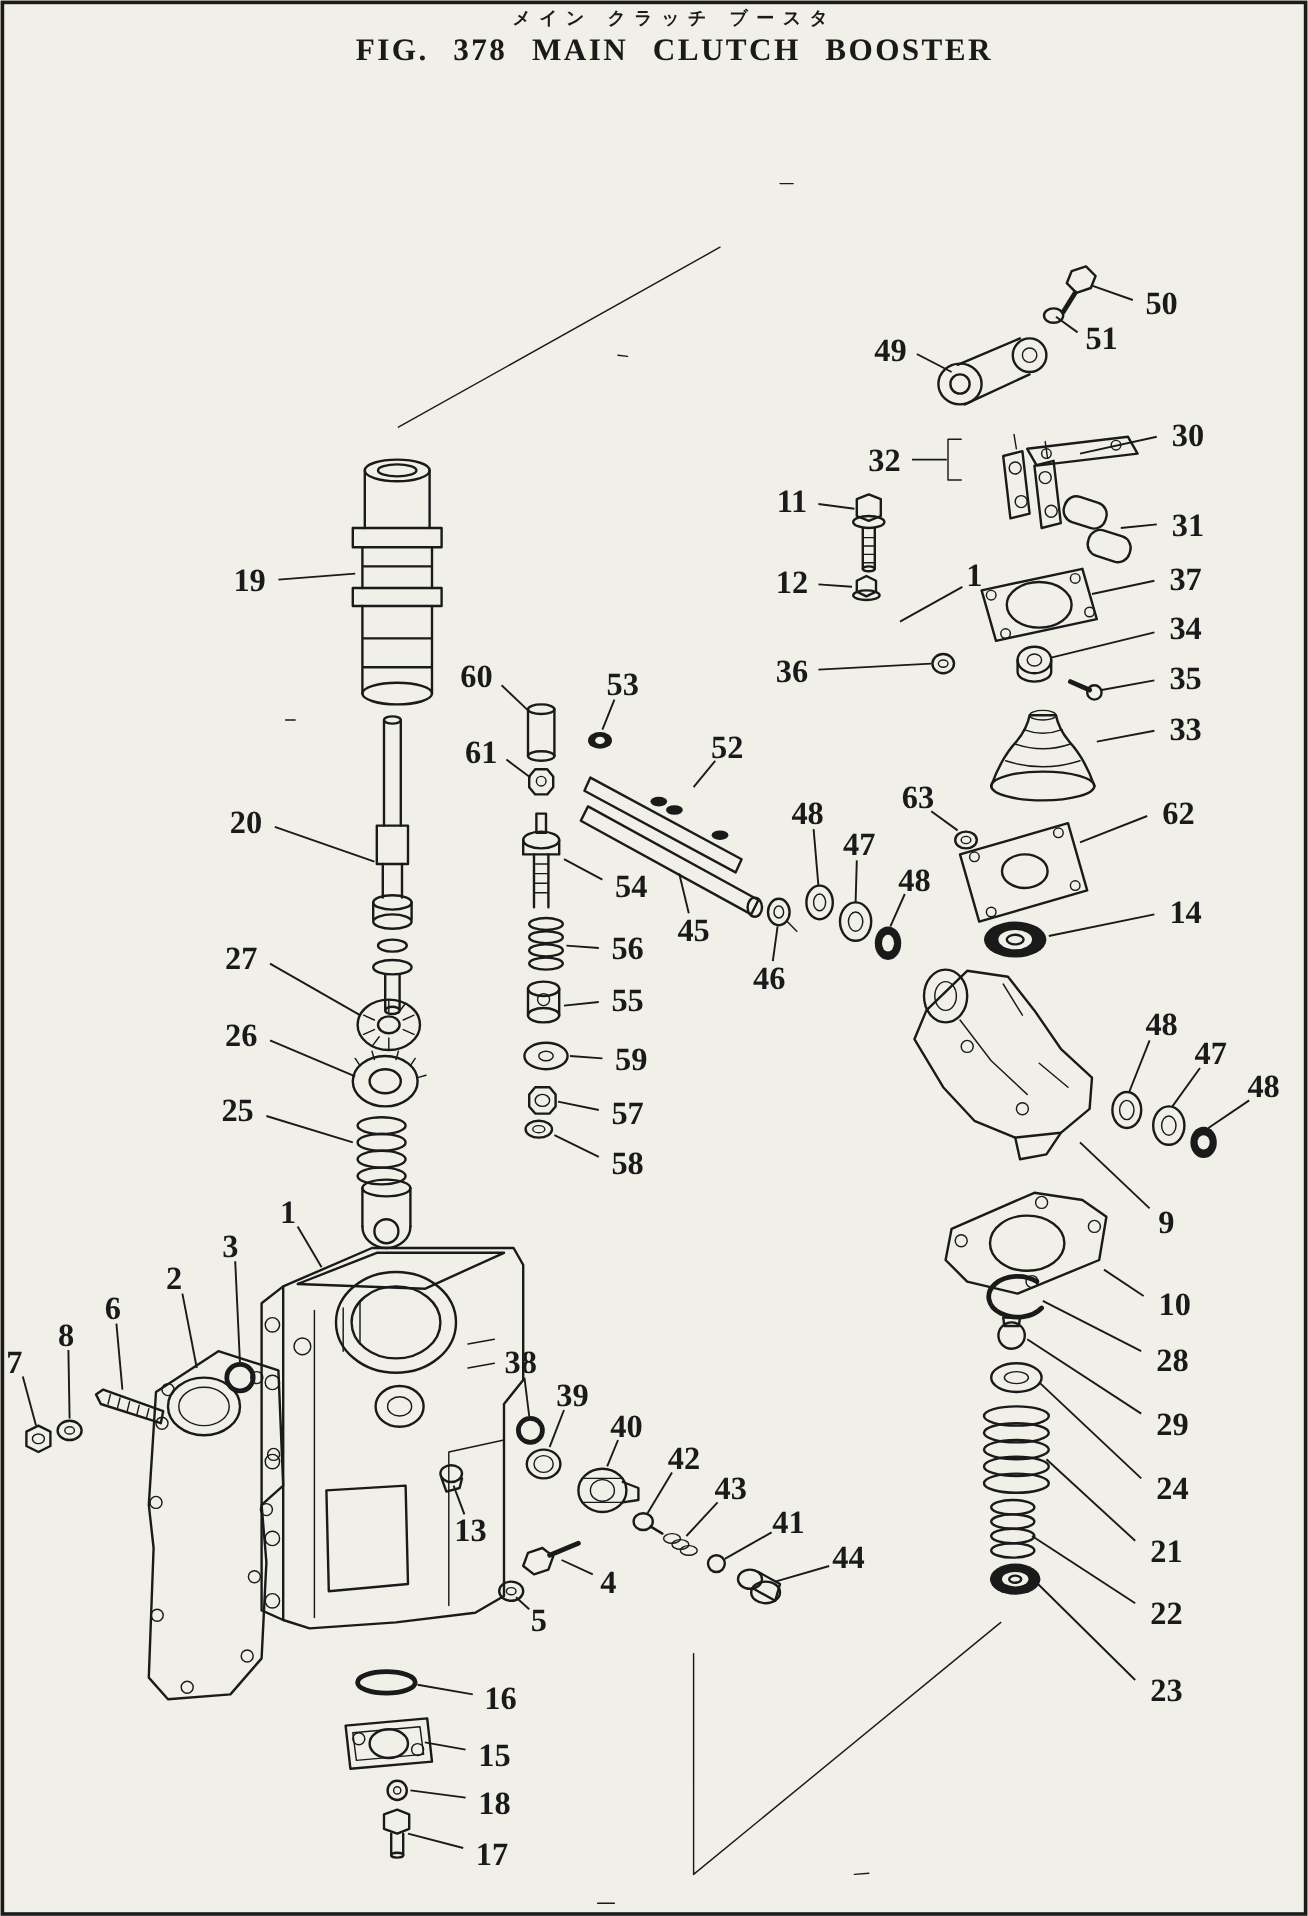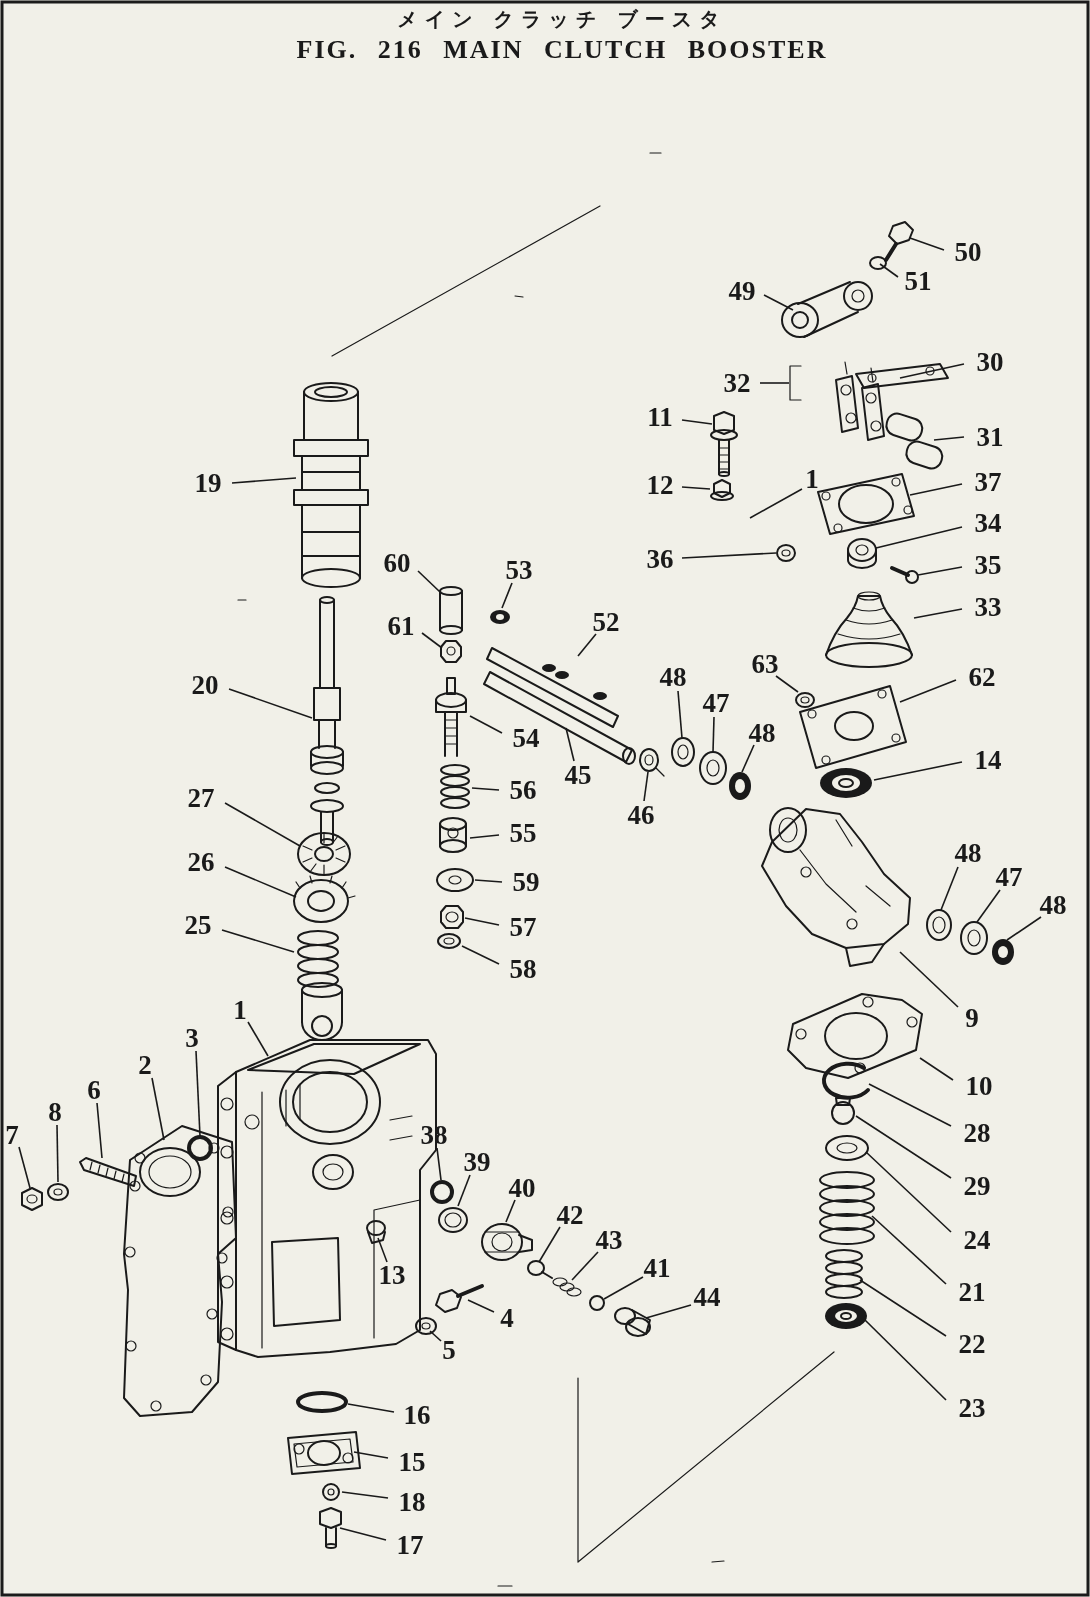--- a/index.html
+++ b/index.html
@@ -16,21 +16,21 @@
   }
   .titles{
     position:absolute;top:0;left:0;right:0;
     text-align:center;
     padding-left:34px;
     color:var(--ink);
     z-index:2;
   }
   .title-jp{
     margin-top:6px;
-    font-size:20px;
+    font-size:15px;
     letter-spacing:7px;
     font-weight:bold;
     font-family:"DejaVu Sans", sans-serif;
   }
   .title-en{
     margin-top:2px;
     font-size:26px;
     font-weight:bold;
     letter-spacing:2px;
     word-spacing:12px;
@@ -52,21 +52,21 @@
     text-anchor:middle;
   }
 </style>
 </head>
 <body>
 
 <div class="page">
 
   <header class="titles">
     <div class="title-jp">メイン クラッチ ブースタ</div>
-    <div class="title-en">FIG. 216 MAIN CLUTCH BOOSTER</div>
+    <div class="title-en">FIG. 378 MAIN CLUTCH BOOSTER</div>
   </header>
 
   <svg id="diagram-svg" viewBox="0 0 1090 1597" xmlns="http://www.w3.org/2000/svg">
 
     <g>
       <rect class="border" x="2" y="2" width="1086" height="1593"></rect>
       <path class="thin" d="M600 206 L332 356"></path>
       <path class="thin" d="M834 1352 L578 1562 M578 1378 L578 1562"></path>
     </g>
 

